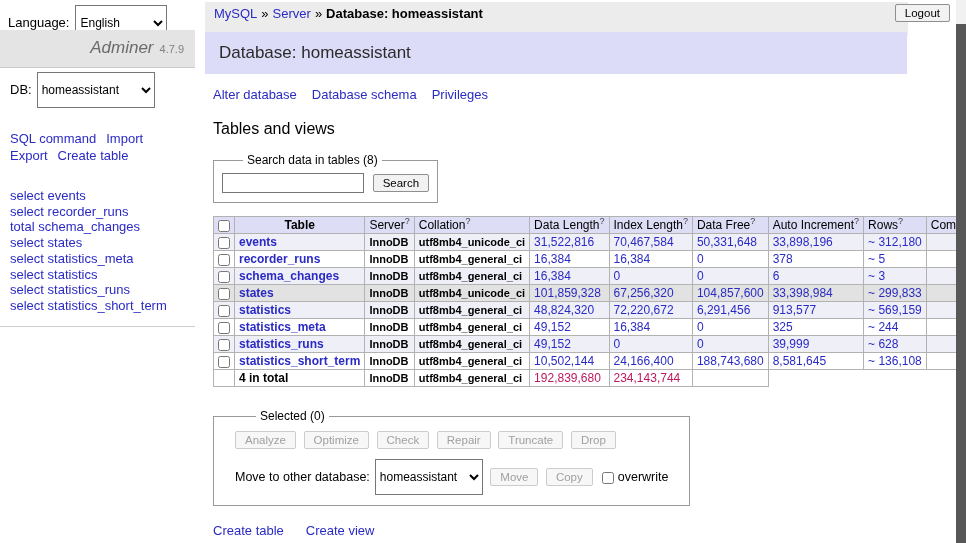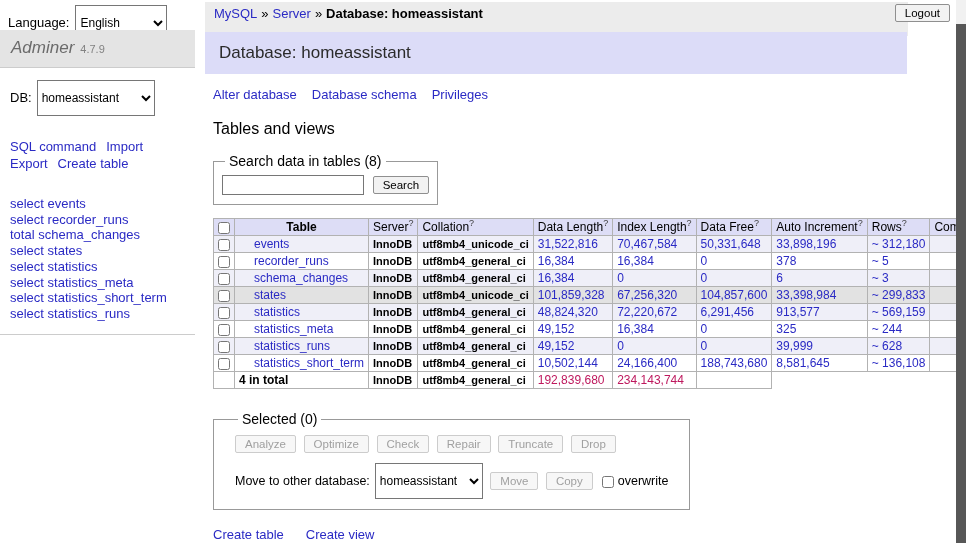--- a/index.html
+++ b/index.html
@@ -20,53 +20,53 @@
   button { font-family:inherit; font-size:11.5px; padding:2px 9px; background:#f2f2f2;
     border:1px solid #8f8f8f; border-radius:2px; color:#000; cursor:pointer; }
   button:disabled { color:#a0a0a0; border-color:#cccccc; background:#f7f7f7; cursor:default; }
   select { font-family:inherit; font-size:12px; border:1px solid #767676; background:#fff; height:36px; }
   input[type=text] { border:1px solid #767676; height:20px; font-size:12px; padding:0 3px; }
   input[type=checkbox] { width:12px; height:12px; vertical-align:middle; }
 
   
   #sidebar { position:absolute; left:0; top:30px; width:195px; bottom:0; }
   #sidebar h1 { background:#e4e4e4; border-bottom:1px solid #ccc; padding:8px 11px 9px;
-    font-size:17px; font-weight:normal; font-style:italic; color:#6b6b6b; }
+    font-size:17px; font-weight:normal; font-style:italic; color:#6b6b6b;text-align:right; }
   #sidebar h1 .version { font-size:11px; font-style:normal; color:#828282; margin-left:6px; font-weight:normal; }
-  .db-row { padding:12px 10px 0; }
+  .db-row { padding:4px 10px 0; }
   .db-row select { width:118px; margin-left:5px; }
   .side-links { padding:22px 10px 12px; line-height:17px; }
   .side-links a { margin-right:10px; }
   .table-list { padding:12px 10px 12px; border-bottom:1px solid #ccc; }
   .table-list a { display:block; line-height:15.7px; }
 
   
   #main { position:absolute; left:205px; top:30px; width:702px; padding-top:2px; }
   #main h2 { background:#dcdcf8; padding:11px 14px; font-size:17px; font-weight:normal; color:#2b2b2b; }
   .content { padding-left:8px; }
   .actions { margin-top:13px; }
   .actions a { margin-right:15px; }
   h3 { font-size:16px; font-weight:normal; margin-top:18px; color:#000; }
 
   fieldset { border:1px solid #999; padding:6px 8px 9px; margin-top:15px; width:max-content; }
-  legend { font-size:14px; padding:0 4px; margin-left:3px; }
+  legend { font-size:12px; padding:0 4px; margin-left:21px; }
   .search-fs input[type=text] { width:142px; }
   .search-fs button { margin-left:5px; }
 
   table { border-collapse:collapse; margin-top:13px; font-size:12px; }
   td, th { border:1px solid #b2b2b2; padding:1px 4px; height:17px; white-space:nowrap; }
   thead td, thead th { background:#ddddf6; font-weight:normal; text-align:left; }
   thead th.tname { font-weight:bold; text-align:center; }
   sup { font-size:9px; vertical-align:super; color:#3d3d3d; line-height:0; }
   col.c-chk  { width:21px; }  col.c-name { width:116px; } col.c-eng { width:46px; }
   col.c-coll { width:94px; }  col.c-dl  { width:70px; }  col.c-il  { width:74px; }
   col.c-df   { width:62px; }  col.c-ai  { width:80px; }  col.c-rows{ width:56px; }
   col.c-com  { width:52px; }
   td.chk { text-align:center; }
-  td.name a { font-weight:normal;margin-left:15px; }
+  td.name a { font-weight:bold; }
   td.num { text-align:left; }
   td.sm { font-size:11px;font-weight:bold; }
   tbody tr:nth-child(odd) td { background:#efeff8; }
   tbody tr.hl td { background:#e2e2e2; }
   tr.total td { background:#fff !important; }
   tr.total td.lbl { font-weight:bold; }
   tr.total td.num { color:#be185d; }
   tr.total td.nb { border:none; background:#fff; }
 
   .selected-fs { margin-top:22px; padding:8px 21px 10px; }
@@ -107,24 +107,24 @@
   <div class="side-links">
     <a>SQL command</a><a>Import</a><br>
     <a>Export</a><a>Create table</a>
   </div>
 
   <div class="table-list">
     <a>select events</a>
     <a>select recorder_runs</a>
     <a>total schema_changes</a>
     <a>select states</a>
+    <a>select statistics_meta</a>
     <a>select statistics</a>
-    <a>select statistics_meta</a>
+    <a>select statistics_runs</a>
     <a>select statistics_short_term</a>
-    <a>select statistics_runs</a>
   </div>
 </div>
 
 <div id="main">
   <h2>Database: homeassistant</h2>
 
   <div class="content">
     <p class="actions">
       <a>Alter database</a><a>Database schema</a><a>Privileges</a>
     </p>

